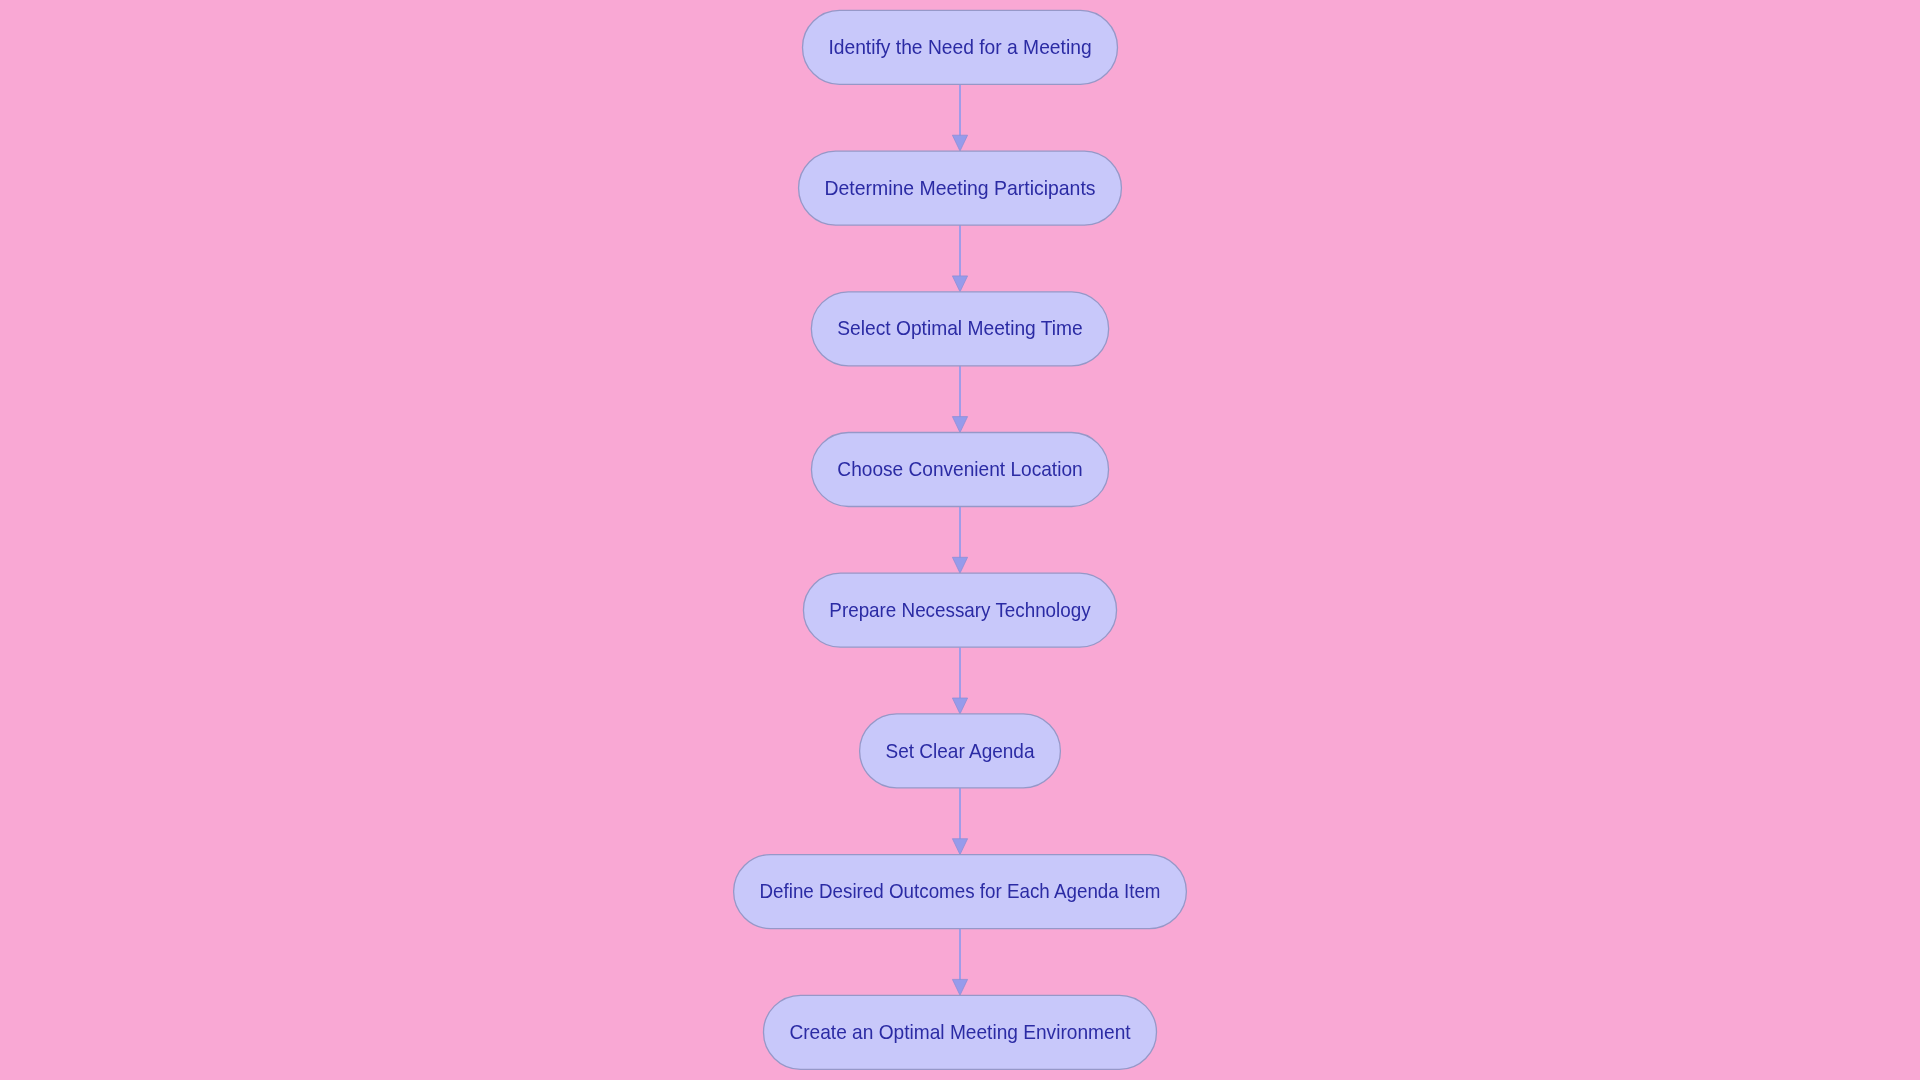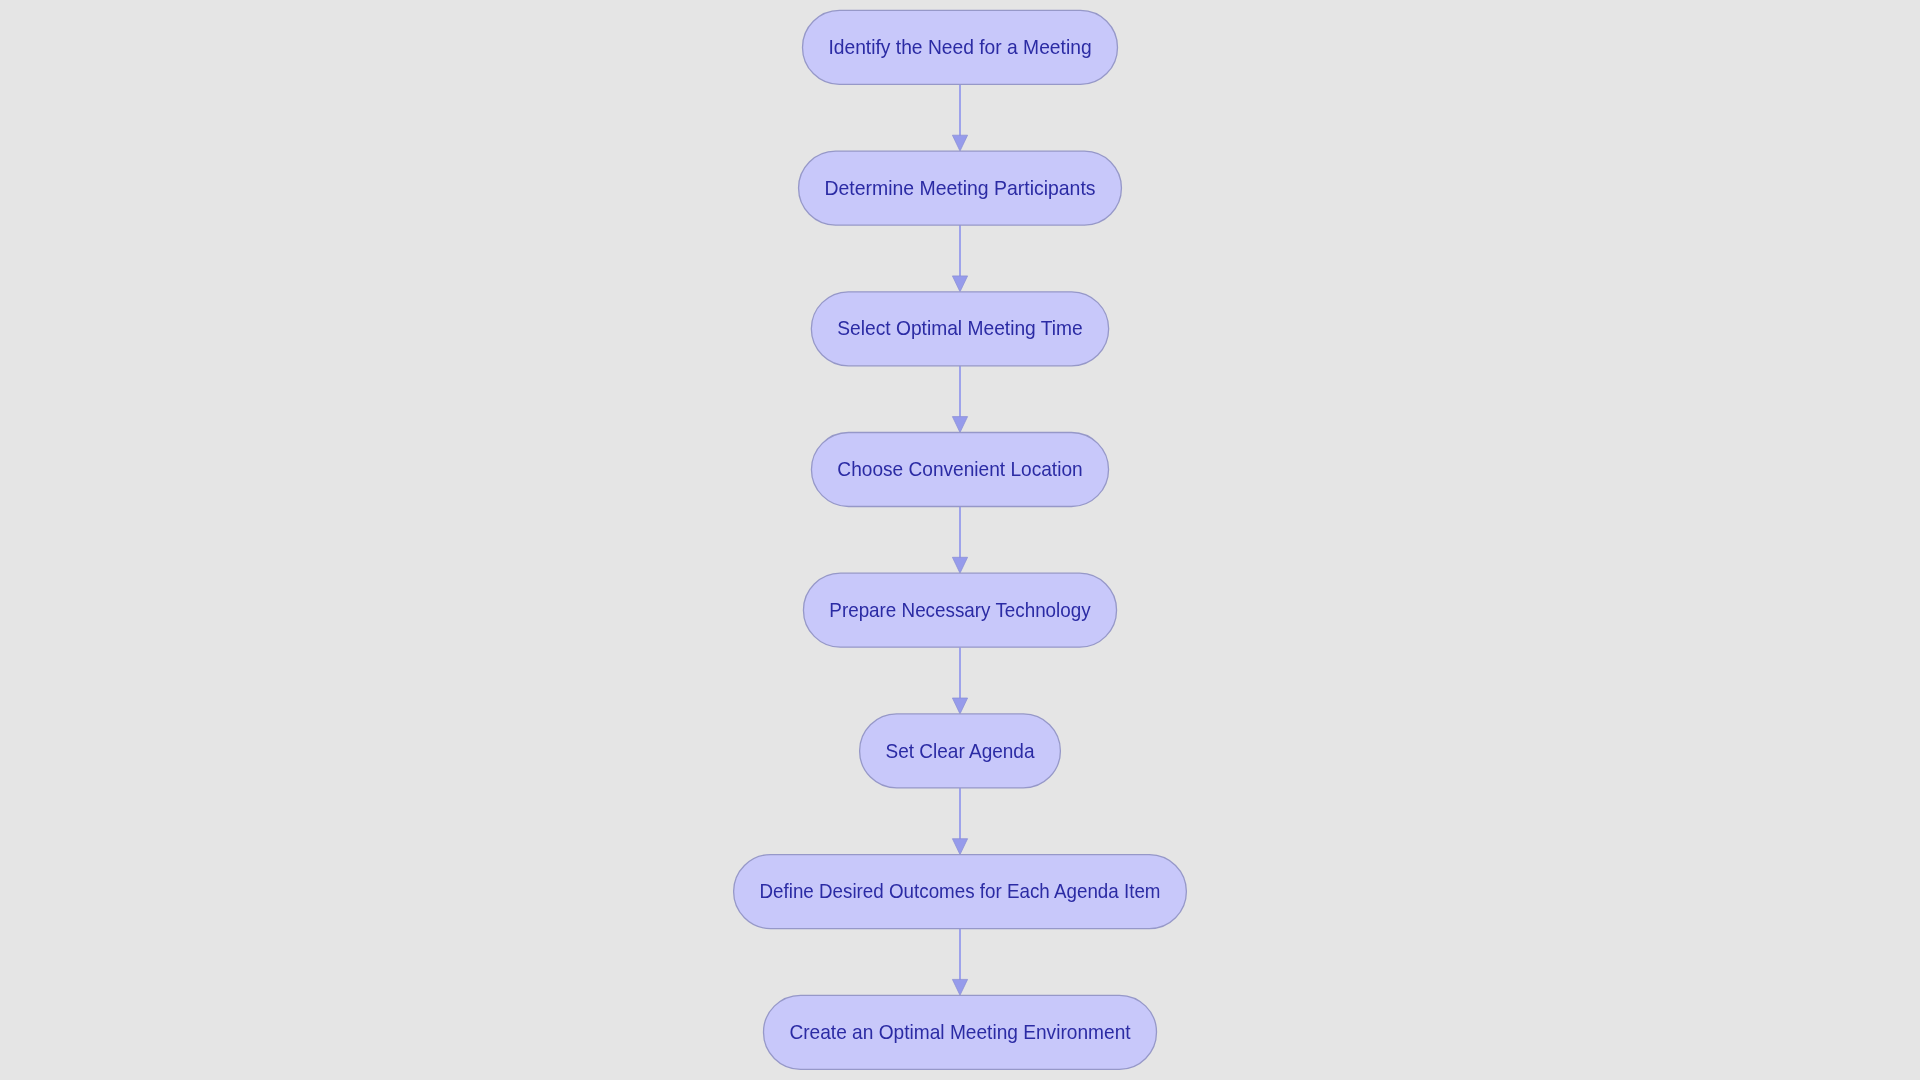--- a/index.html
+++ b/index.html
@@ -11,21 +11,21 @@
     background: #ffffff;
     overflow: hidden;
   }
   body {
     font-family: "Liberation Sans", sans-serif;
   }
   #flowchart-canvas {
     position: relative;
     width: 1920px;
     height: 1080px;
-    background: #e5e5e5;
+    background: #f9a8d4;
   }
   svg#flow-svg {
     position: absolute;
     top: 0;
     left: 0;
     width: 1920px;
     height: 1080px;
     shape-rendering: geometricPrecision;
   }
   .node-shape {

